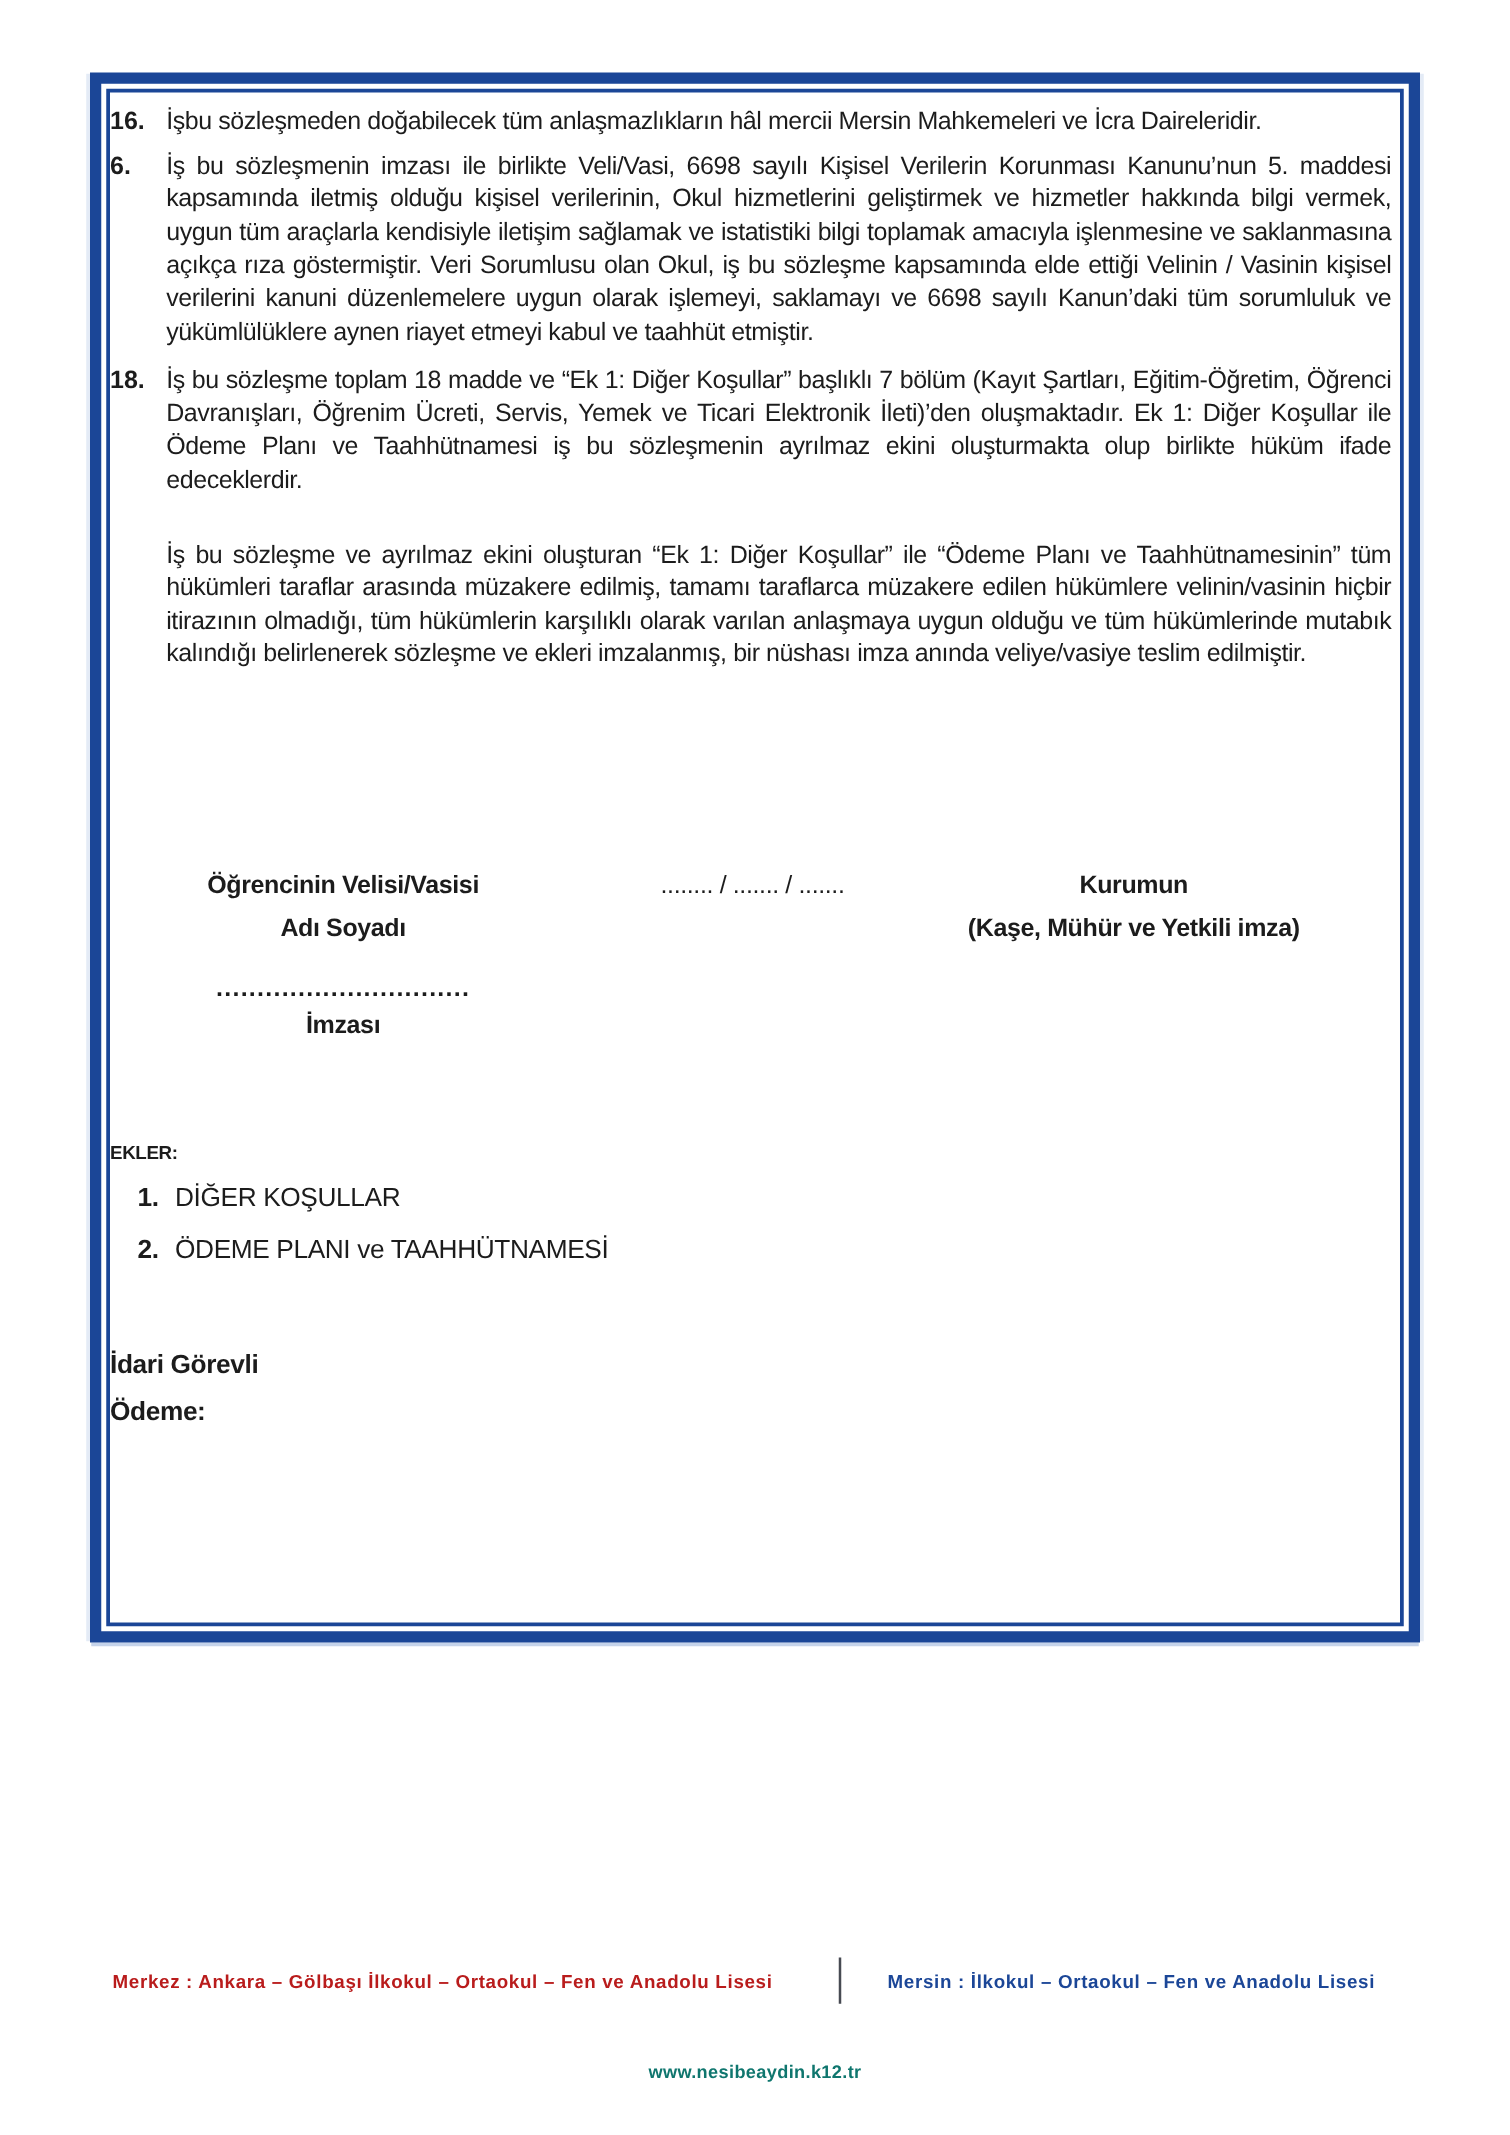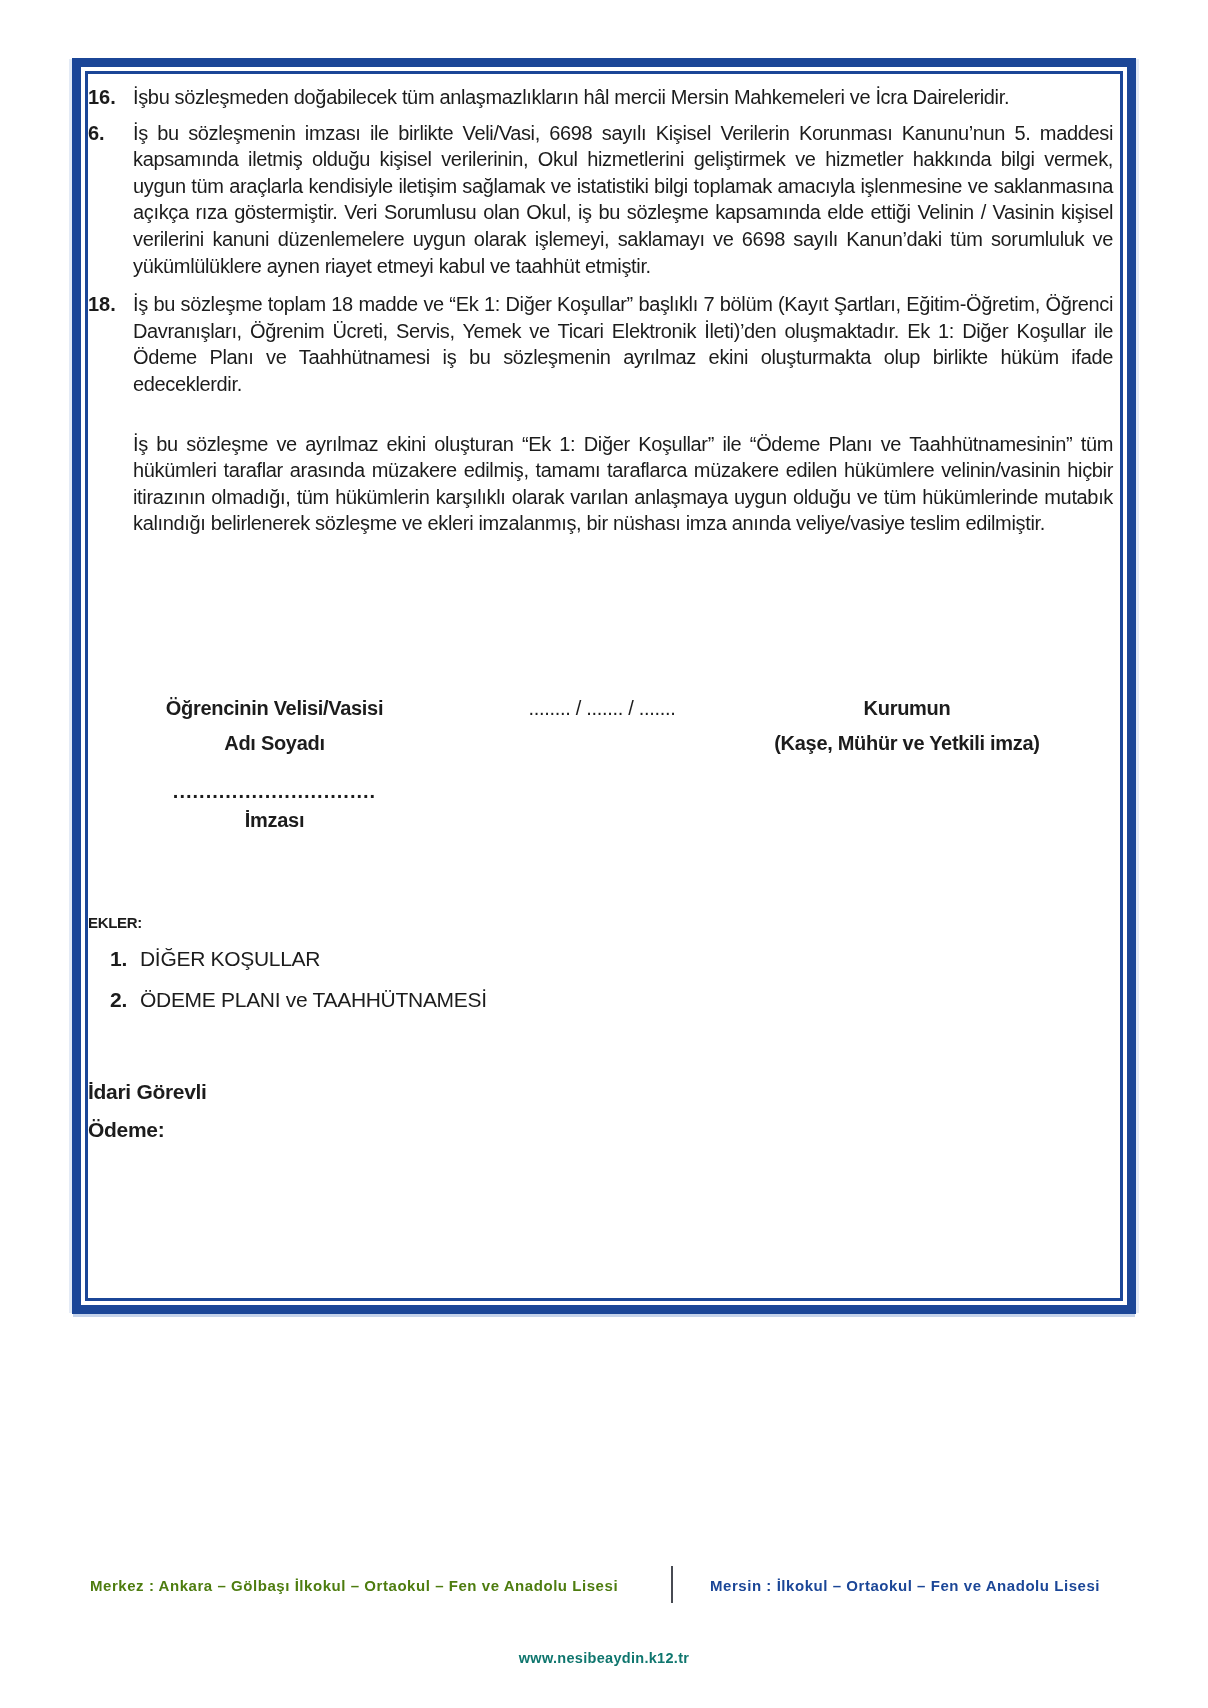--- a/index.html
+++ b/index.html
@@ -106,21 +106,21 @@
     margin-bottom: 14px;
   }
 
   
   .footer-left {
     position: absolute;
     left: 90px; top: 1577px;
     font-size: 15px;
     font-weight: bold;
     letter-spacing: 0.55px;
-    color: #4d7c0f;
+    color: #b91c1c;
   }
   .footer-divider {
     position: absolute;
     left: 671px; top: 1566px;
     width: 2px; height: 37px;
     background: #474a52;
   }
   .footer-right {
     position: absolute;
     left: 710px; top: 1577px;

